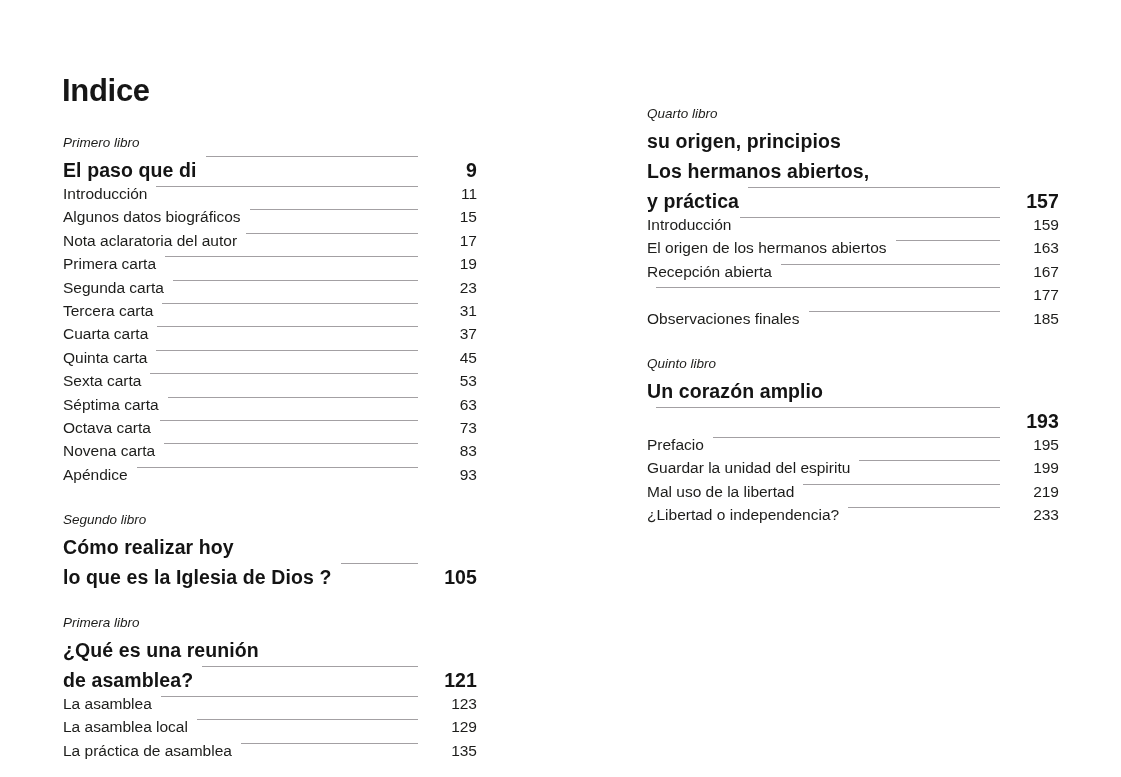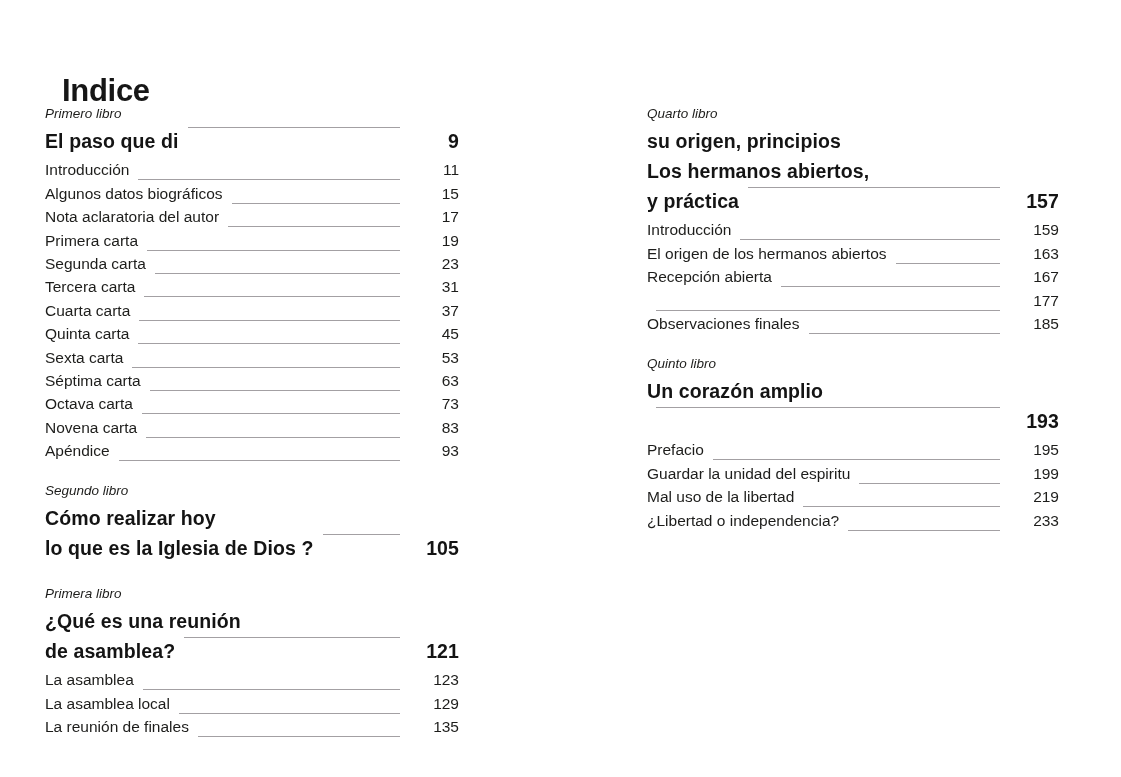--- a/index.html
+++ b/index.html
@@ -23,21 +23,21 @@
     font-size: 31px;
     font-weight: bold;
     letter-spacing: -0.3px;
     color: #161616;
     line-height: 36px;
   }
   .col {
     position: absolute;
     top: 106px;
   }
-  .col-left  { left: 45px;  width: 414px; }
+  .col-left  { left: 63px;  width: 414px; margin-top: 29px; }
   .col-right { left: 647px; width: 412px; }
 
   .toc-section:not(:first-child) { margin-top: 23px; }
 
   .book-label {
     font-style: italic;
     font-size: 13.5px;
     line-height: 16px;
     margin-bottom: 4px;
     color: #1d1d1b;
@@ -61,21 +61,21 @@
   }
   .num {
     flex: 0 0 46px;
     text-align: right;
     white-space: nowrap;
   }
   .head-num { font-size: 19.5px; font-weight: bold; }
 
   .row {
     display: flex;
-    align-items: flex-end;
+    align-items: flex-start;
     height: 23.4px;
     font-size: 15.5px;
     color: #1d1d1b;
   }
   .row .label { white-space: nowrap; }
   .row .num { font-size: 15.5px; }
 </style>
 </head>
 <body>
 
@@ -181,21 +181,21 @@
         <span class="label">La asamblea</span>
         <span class="leader"></span>
         <span class="num">123</span>
       </div>
       <div class="row">
         <span class="label">La asamblea local</span>
         <span class="leader"></span>
         <span class="num">129</span>
       </div>
       <div class="row">
-        <span class="label">La reunión de finales</span>
+        <span class="label">La práctica de asamblea</span>
         <span class="leader"></span>
         <span class="num">135</span>
       </div>
     </div>
 
   </div>
 
   <div class="col col-right">
 
     <div class="toc-section">

